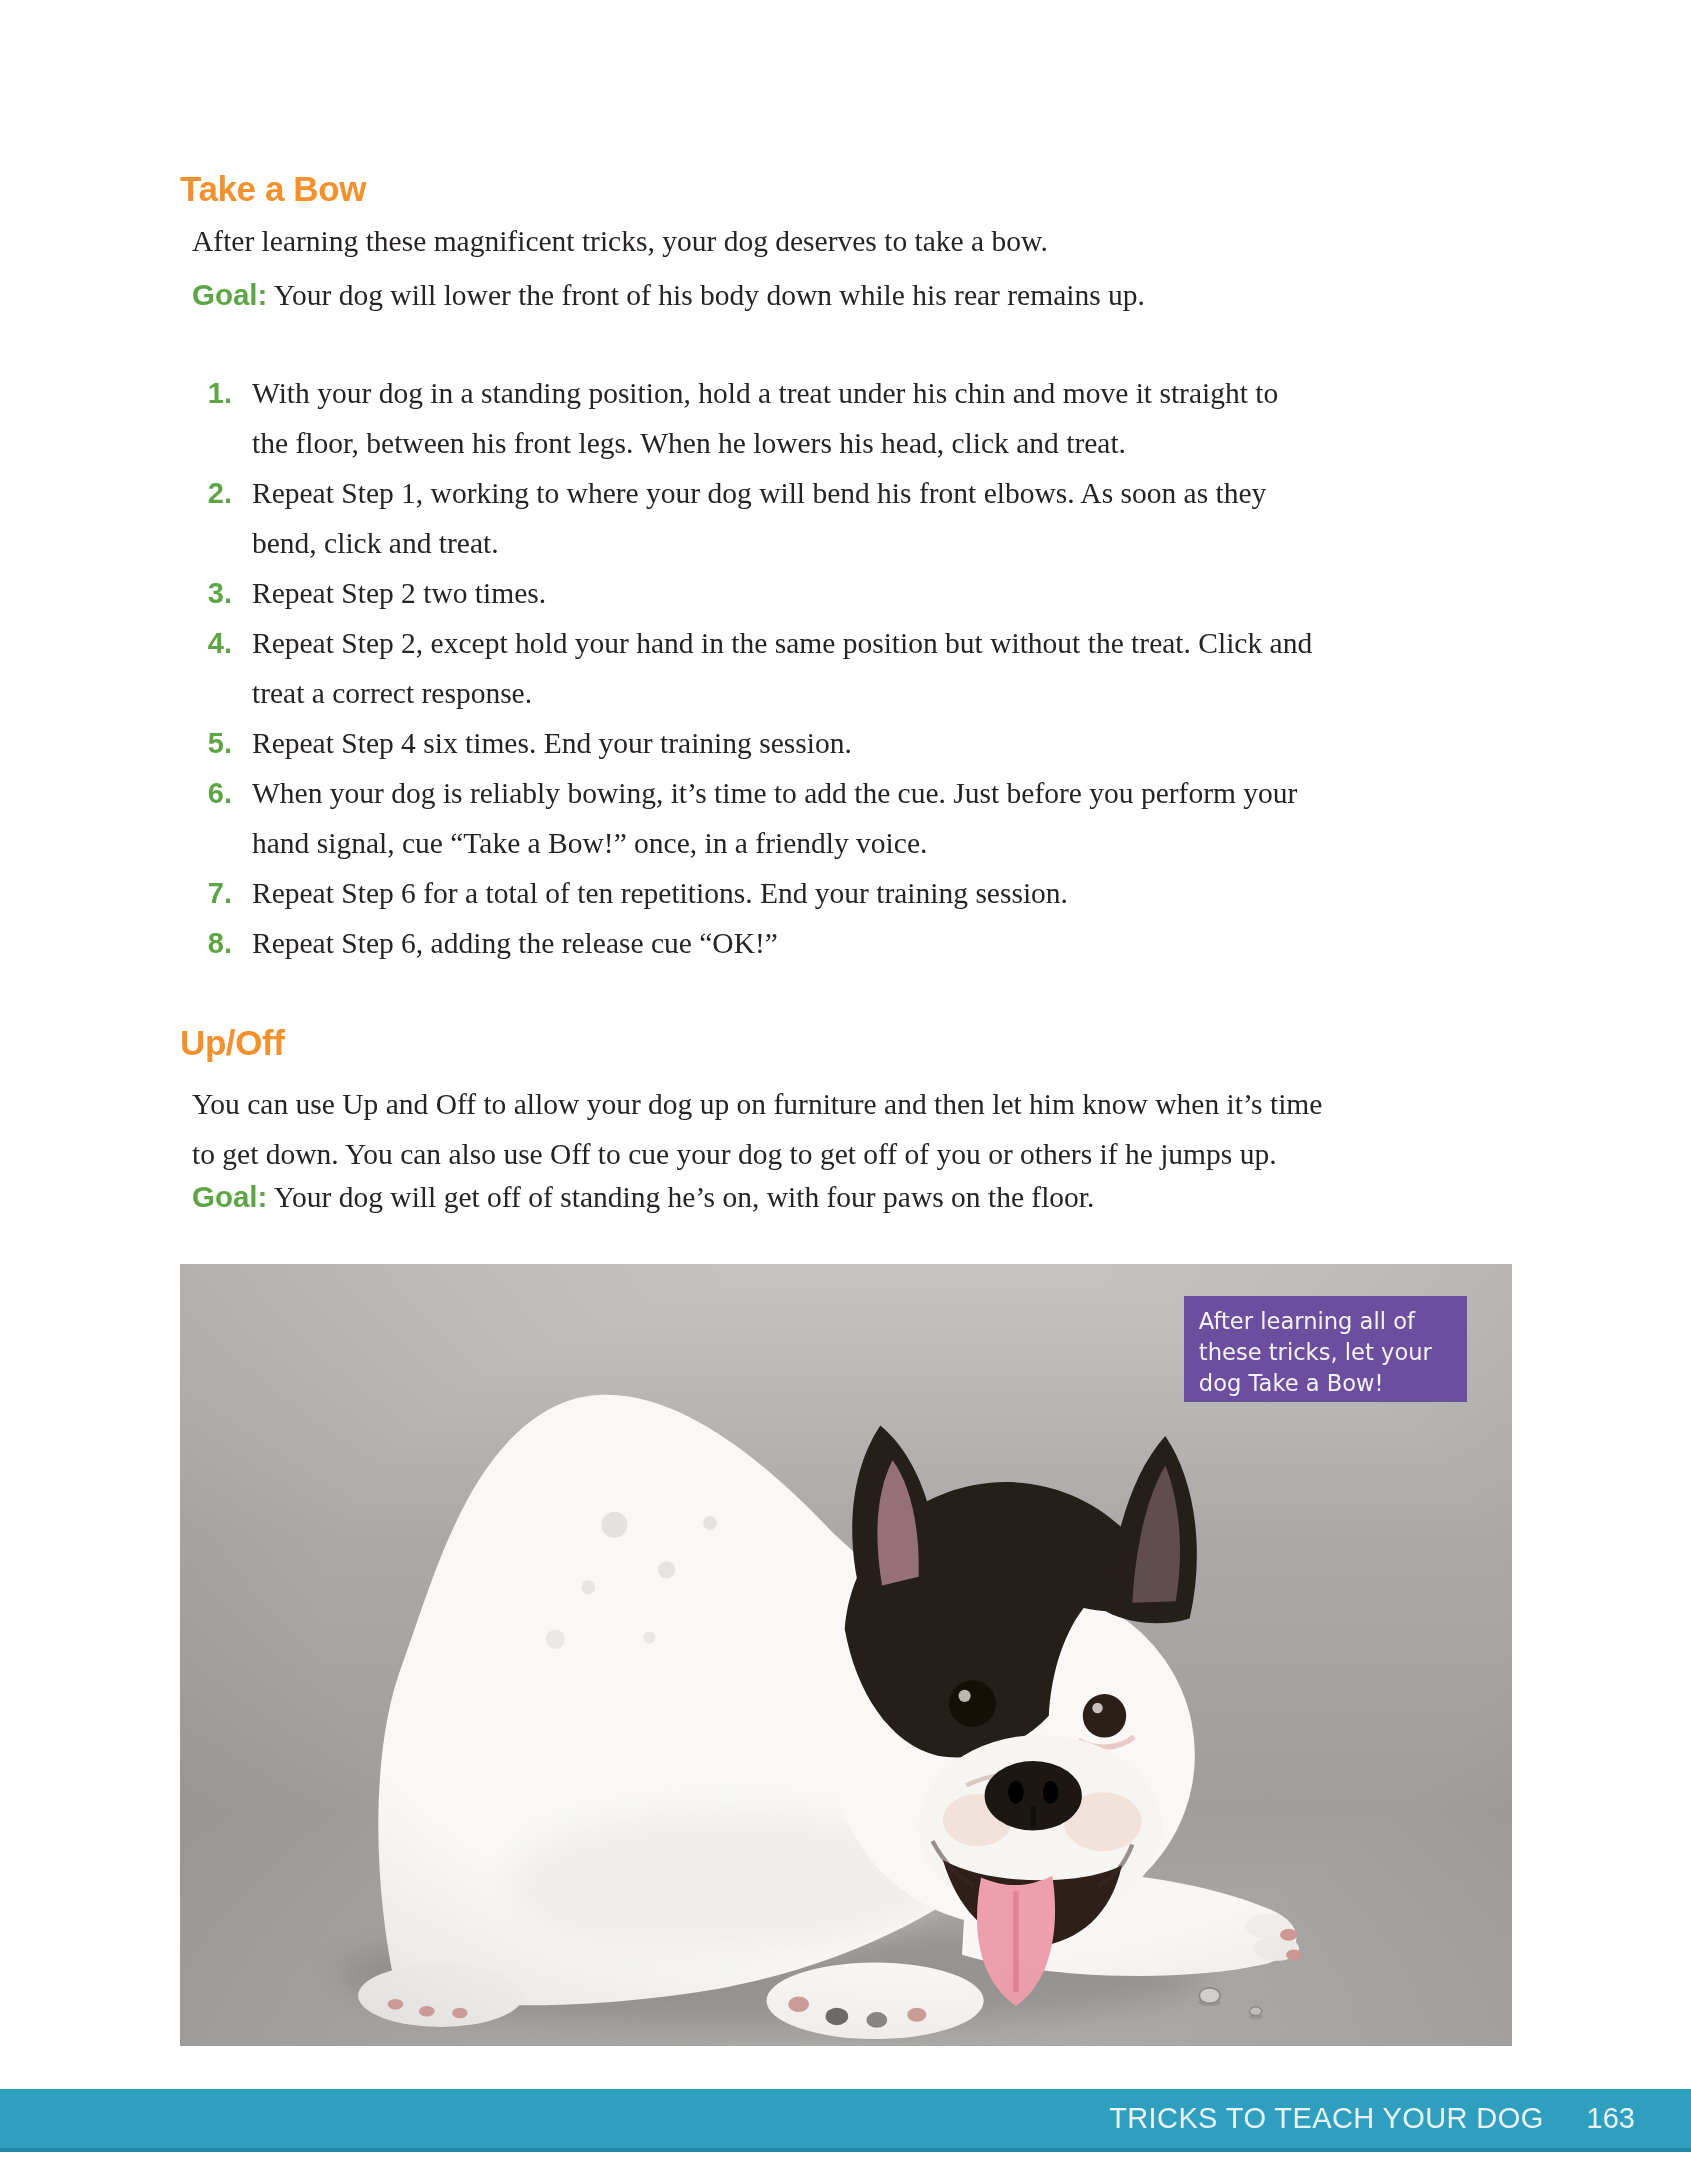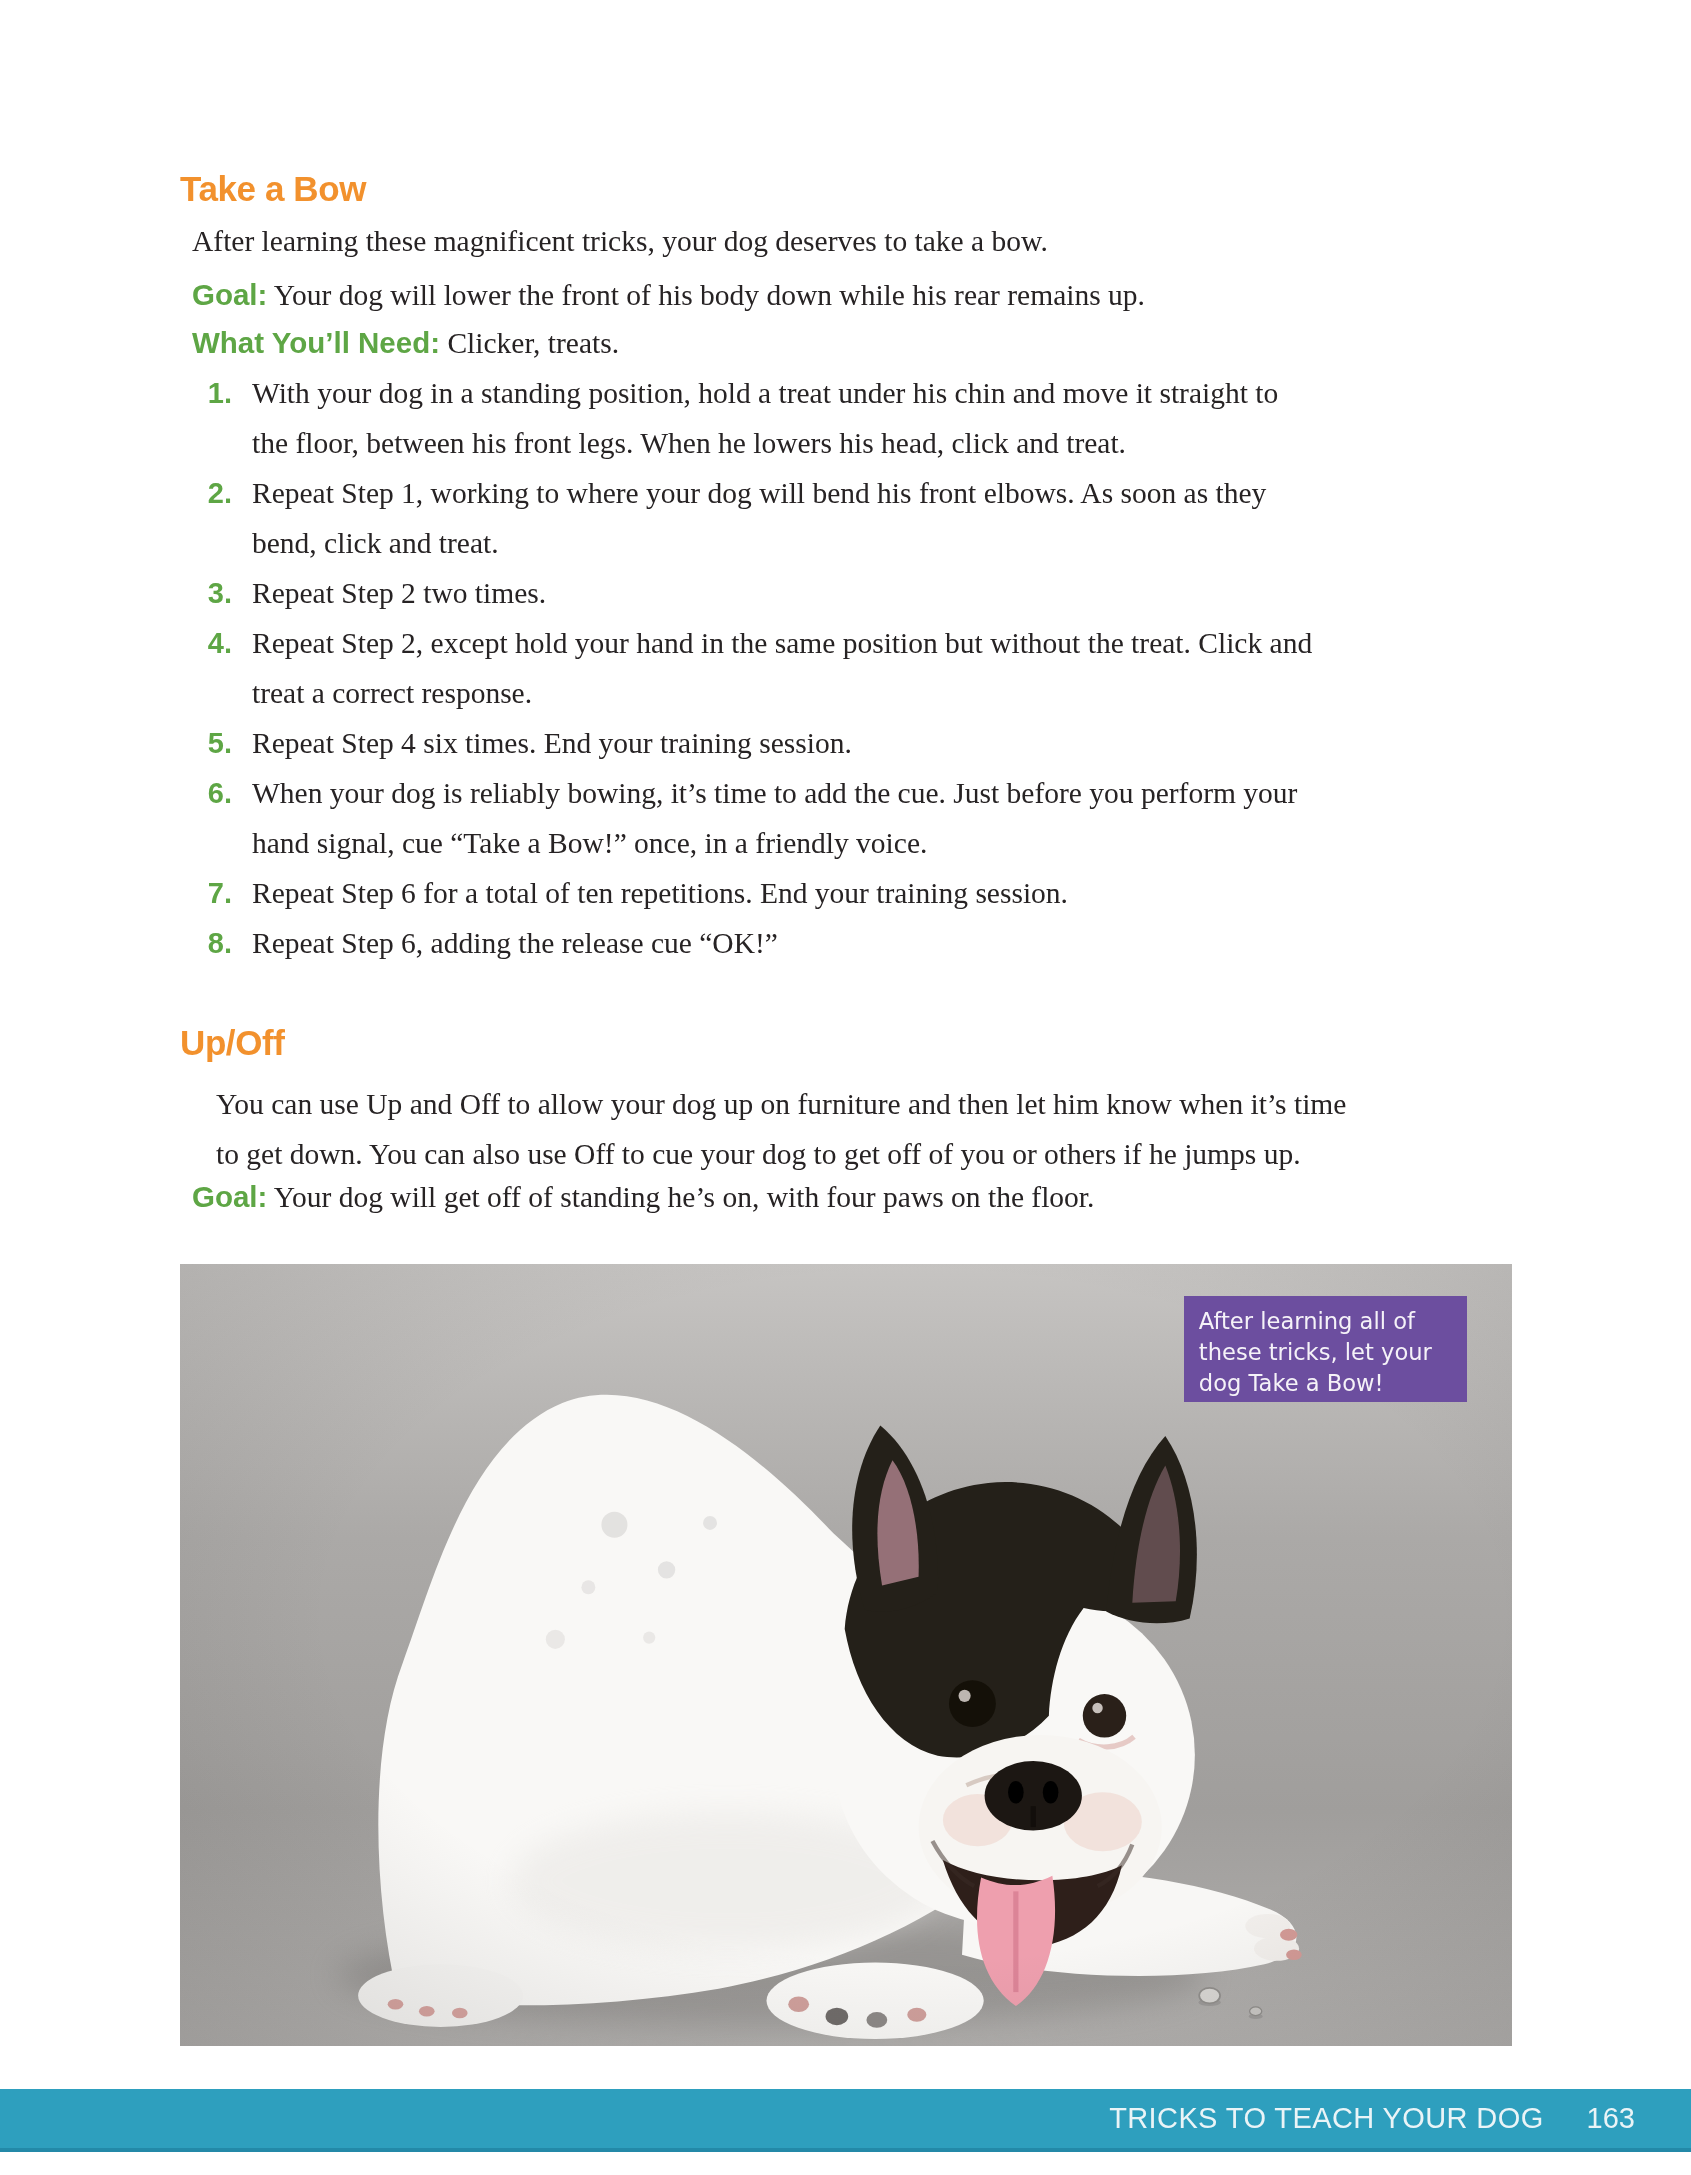--- a/index.html
+++ b/index.html
@@ -10,21 +10,21 @@
   .h-orange {
     position:absolute; left:180px; margin:0;
     font-family:"Liberation Sans", sans-serif; font-weight:700;
     font-size:35px; line-height:1; color:#F2912D; letter-spacing:-0.4px;
   }
   #heading-take-a-bow { top:171px;text-align:center; }
   #heading-up-off { top:1025px; }
   .bodyline {
     position:absolute; left:192px; font-size:29.5px; line-height:50px;
   }
-  .preline { white-space:pre;margin-left:24px; }
+  .preline { white-space:pre; }
   #intro-take-a-bow { top:216px; }
   #goal-take-a-bow { top:270px; }
   #need-take-a-bow { top:318px; }
   #up-off-intro { top:1079px; }
   #goal-up-off { top:1172px; }
   .goal-label {
     font-family:"Liberation Sans", sans-serif; font-weight:700;
     color:#5EA645; font-size:29.5px;
   }
   #steps { position:absolute; left:180px; top:368px; }
@@ -69,21 +69,20 @@
 <body>
 
 <div id="page">
 
   <h1 id="heading-take-a-bow" class="h-orange">Take a Bow</h1>
 
   <div id="intro-take-a-bow" class="bodyline">After learning these magnificent tricks, your dog deserves to take a bow.</div>
 
   <div id="goal-take-a-bow" class="bodyline"><span class="goal-label">Goal:</span> <span>Your dog will lower the front of his body down while his rear remains up.</span></div>
 
-  <div id="need-take-a-bow" class="bodyline"><span class="goal-label">What You’ll Need:</span> <span>Clicker, treats.</span></div>
 
   <div id="steps">
     <div class="step">
         <span class="num">1.</span>
         <span class="txt">With your dog in a standing position, hold a treat under his chin and move it straight to
 the floor, between his front legs. When he lowers his head, click and treat.</span>
       </div>
     <div class="step">
         <span class="num">2.</span>
         <span class="txt">Repeat Step 1, working to where your dog will bend his front elbows. As soon as they

